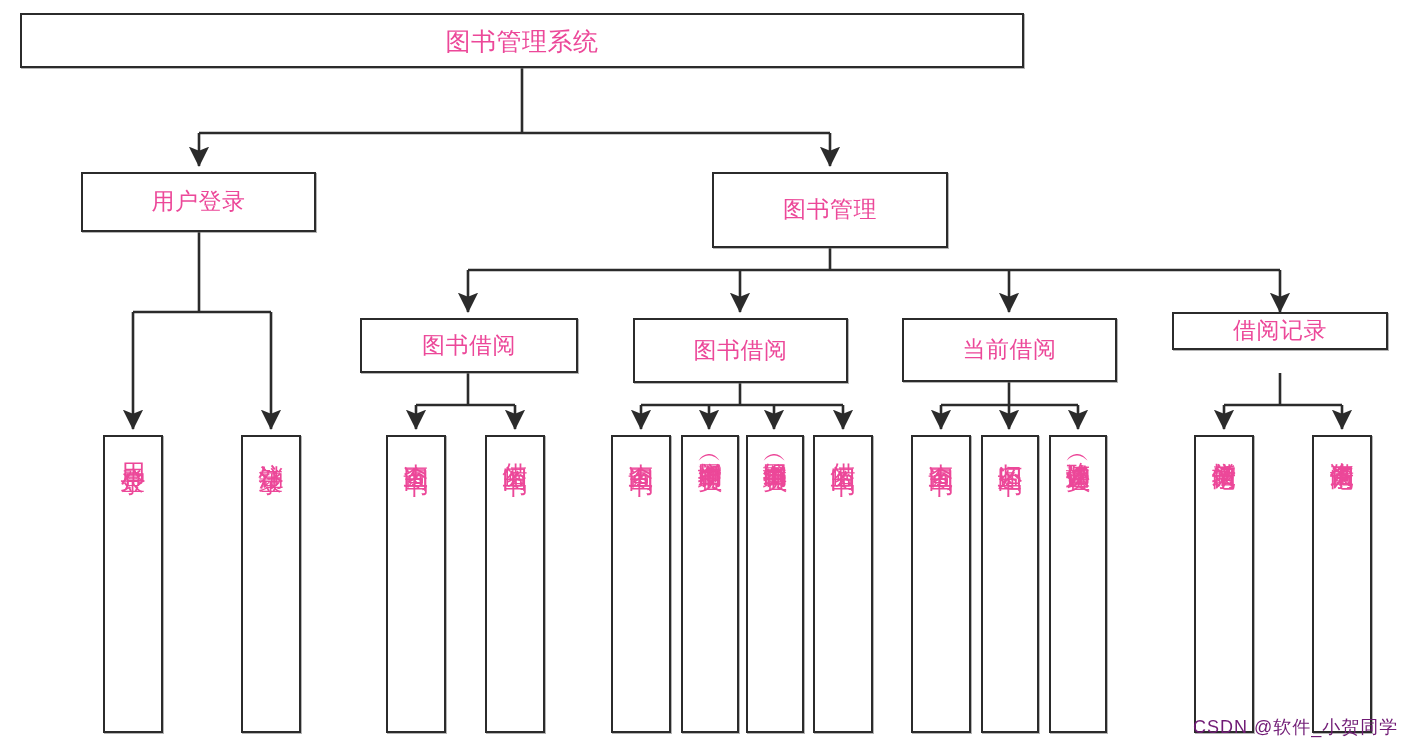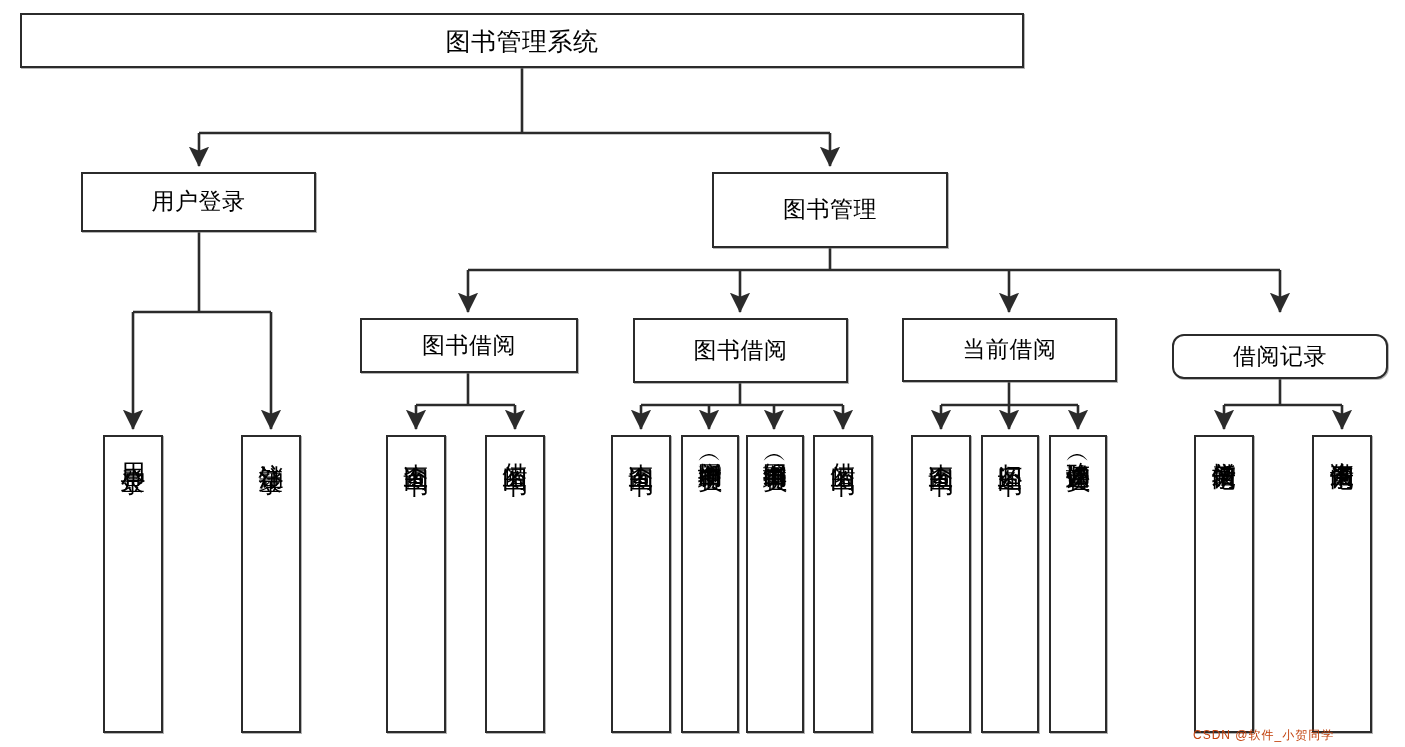--- a/index.html
+++ b/index.html
@@ -15,21 +15,21 @@
     position:absolute;
     background:#ffffff;
     border:2.5px solid #2b2b2b;
     box-sizing:border-box;
     display:flex;
     align-items:center;
     justify-content:center;
     box-shadow:1px 1px 0 rgba(120,120,120,0.55);
   }
   .node .label{
-    color:#000000;
+    color:#ec4899;
     line-height:1.12;
     white-space:nowrap;
     letter-spacing:0.5px;
   }
   .node.horiz .label{font-size:23px;}
   .node.root .label{font-size:25px;}
 
   
   .node.vert{
     align-items:flex-start;
@@ -41,26 +41,25 @@
     font-size:25px;
     letter-spacing:3px;
     line-height:1;
     white-space:nowrap;
     margin:0 auto;
   }
   .node.vert.tall .label{font-size:24px;letter-spacing:1px;}
 
   .watermark{
     position:absolute;
-    color:#c2410c;
-    font-size:12px;
+    color:#701a75;
+    font-size:18px;
     white-space:nowrap;
     letter-spacing:1px;
     user-select:none;
-    margin-top:12px;
   }
 </style>
 </head>
 <body>
 
 <div id="canvas">
 
   <svg class="wires" viewBox="0 0 1405 747" xmlns="http://www.w3.org/2000/svg">
     <defs>
       <marker id="arrow" viewBox="0 0 12 12" refX="10.5" refY="6" markerWidth="8.5" markerHeight="8.5" orient="auto-start-reverse">
@@ -128,21 +127,21 @@
   </div>
 
   <div class="node horiz" style="left:633px;top:318px;width:215px;height:65px;">
     <span class="label">图书借阅</span>
   </div>
 
   <div class="node horiz" style="left:902px;top:318px;width:215px;height:64px;">
     <span class="label">当前借阅</span>
   </div>
 
-  <div class="node horiz" style="left:1172px;top:334px;width:216px;height:45px;border-radius:12px;">
+  <div class="node horiz" style="left:1172px;top:312px;width:216px;height:38px;">
     <span class="label">借阅记录</span>
   </div>
 
   <div class="node vert" style="left:103px;top:435px;width:60px;height:298px;">
     <span class="label">用户登录</span>
   </div>
 
   <div class="node vert" style="left:241px;top:435px;width:60px;height:298px;">
     <span class="label">注销登录</span>
   </div>

